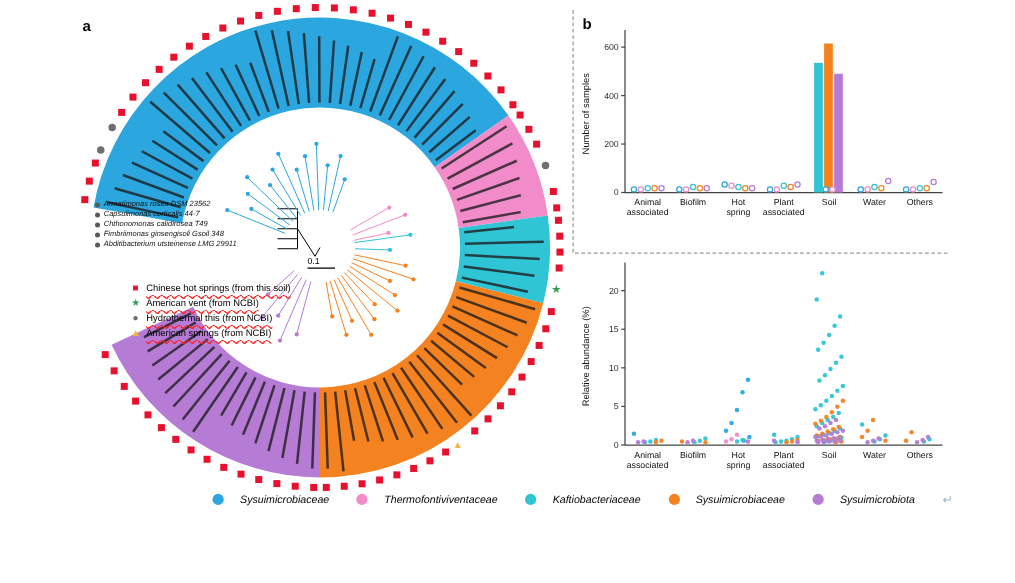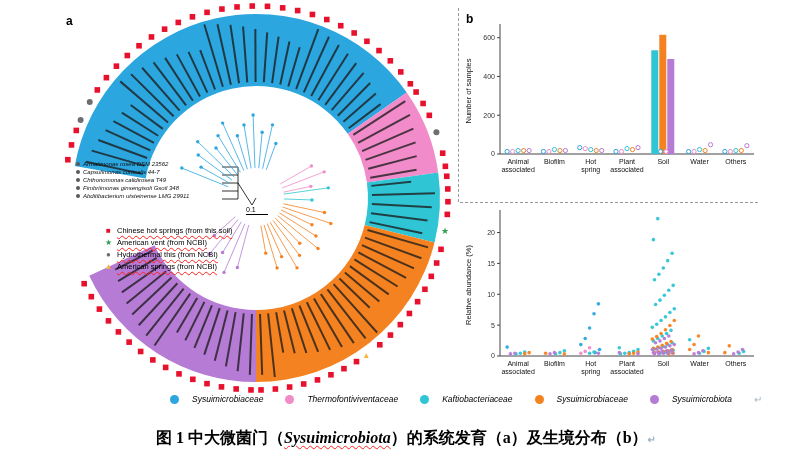--- a/index.html
+++ b/index.html
@@ -548,16 +548,13 @@
         <span class="fl-dot" style="background-color: rgb(245, 130, 32);"></span>
         <span>Sysuimicrobiaceae</span>
       </div>
     <div class="fl-item">
         <span class="fl-dot" style="background-color: rgb(181, 123, 213);"></span>
         <span>Sysuimicrobiota</span>
       </div>
   </div>
   <span class="return-mark rm-legend">↵</span>
 
-  <div class="caption">
-    <span>图 1 中大微菌门（</span><span class="cap-italic spell">Sysuimicrobiota</span><span>）的系统发育（a）及生境分布（b）</span><span class="return-mark">↵</span>
-  </div>
 </div>
 
 </body></html>

